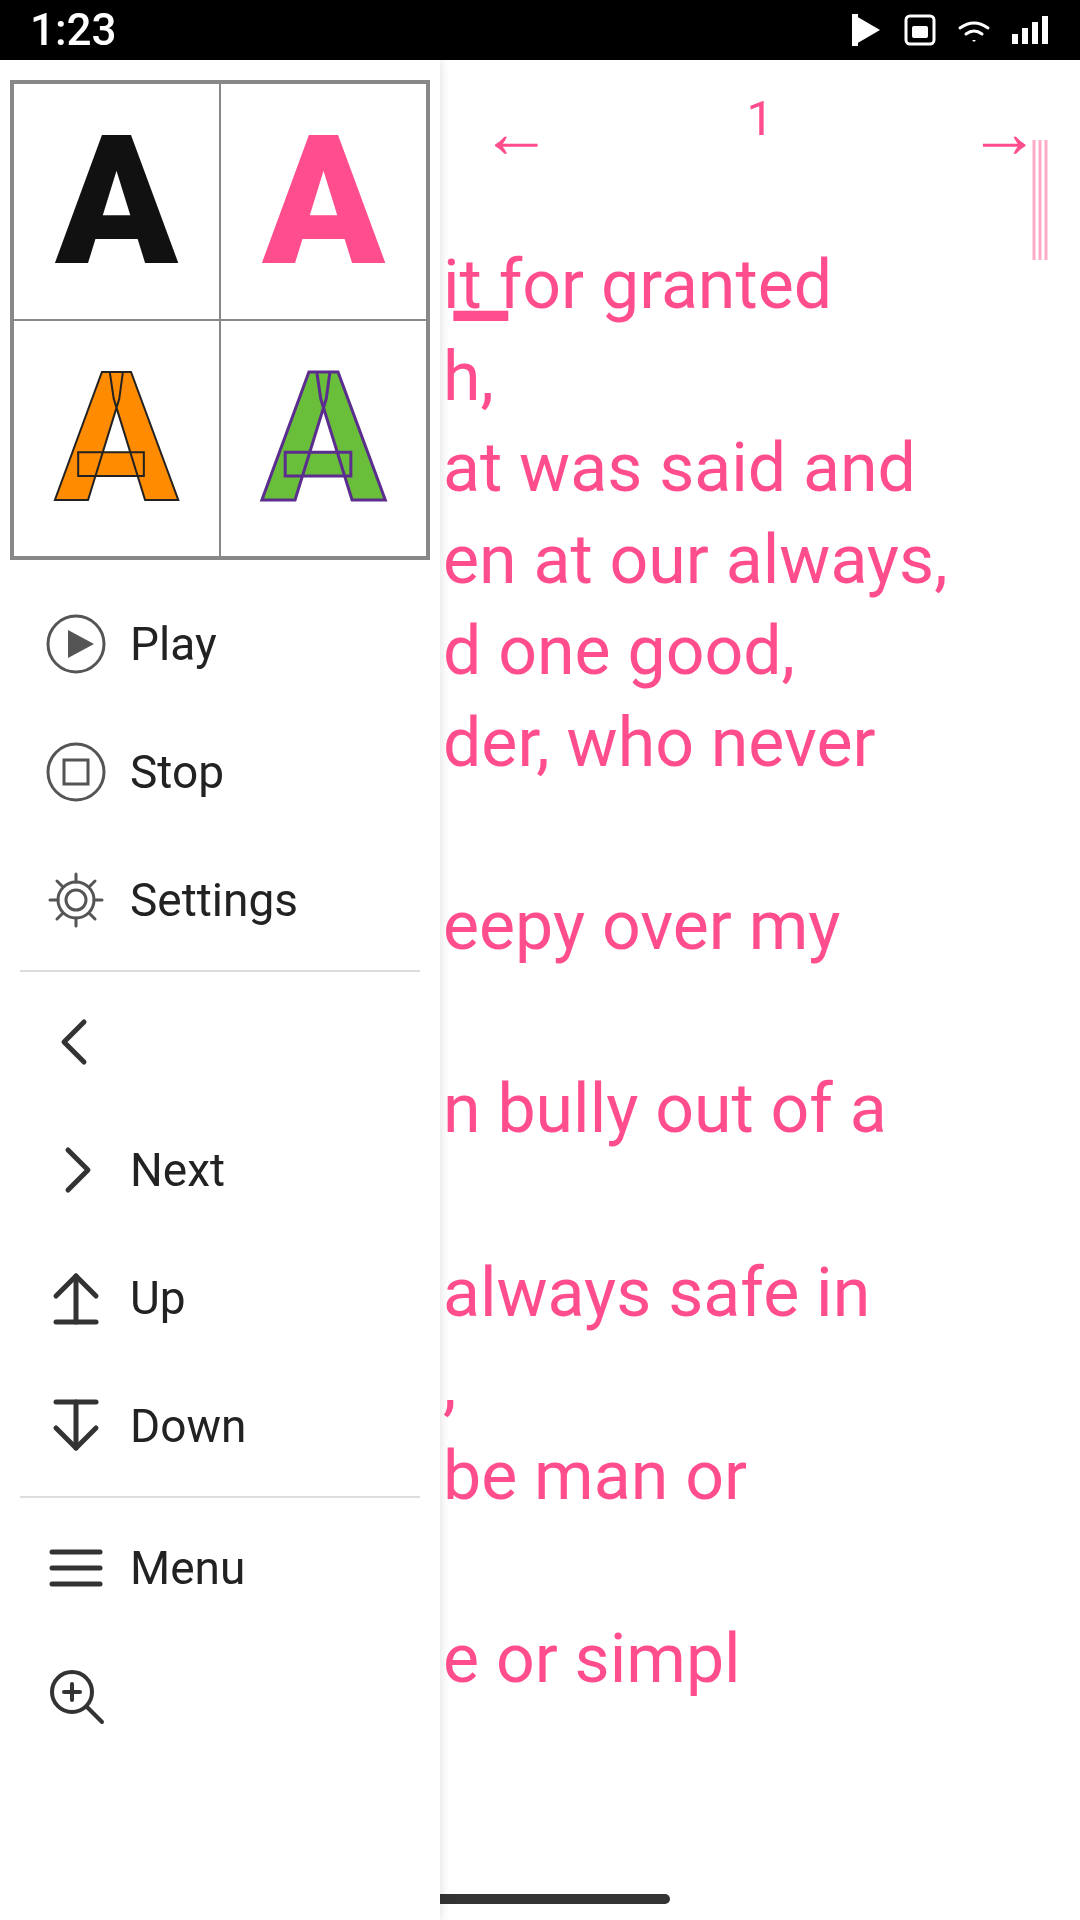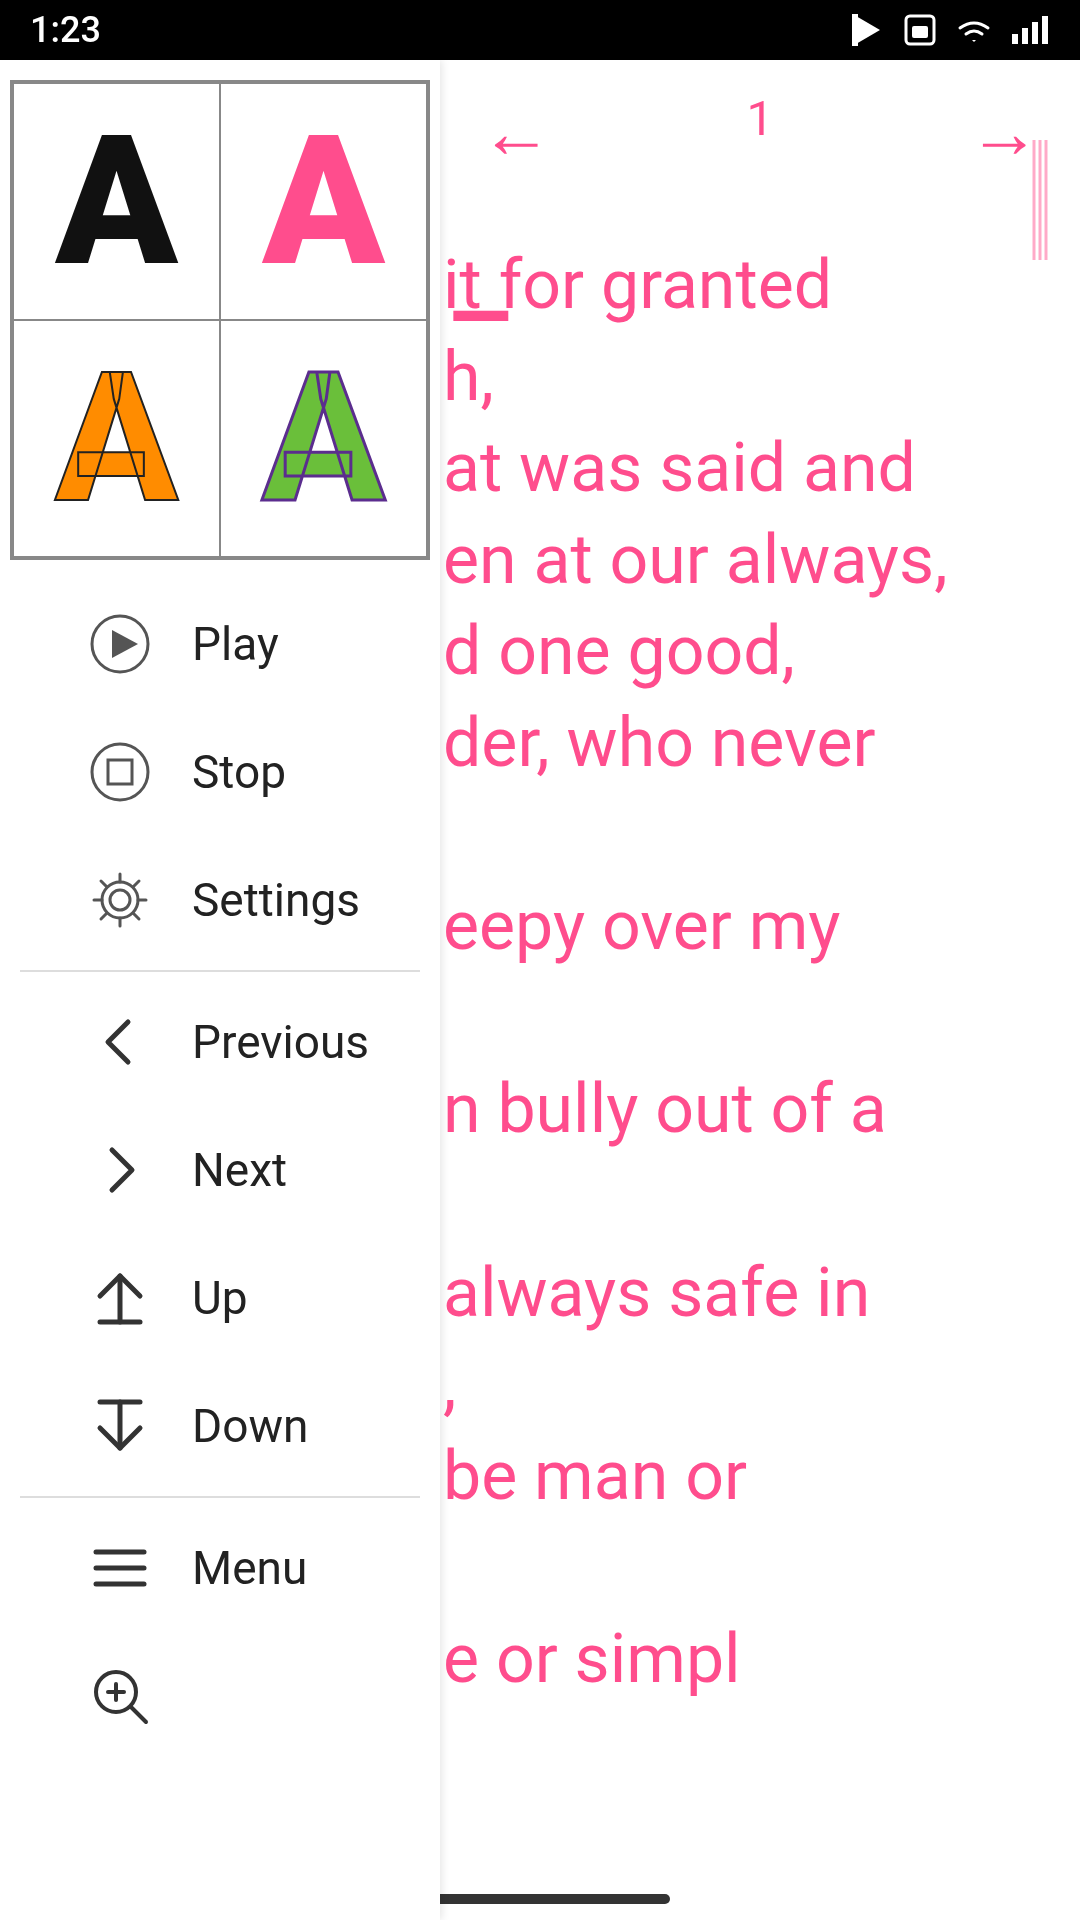--- a/index.html
+++ b/index.html
@@ -20,21 +20,21 @@
       background: #000;
       display: flex;
       align-items: center;
       justify-content: space-between;
       padding: 0 30px;
       position: relative;
       z-index: 100;
     }
     .status-time {
       color: #fff;
-      font-size: 36px;
+      font-size: 44px;
       font-weight: 500;
     }
     .status-icons {
       display: flex;
       align-items: center;
       gap: 16px;
     }
     .status-icon {
       color: #fff;
       font-size: 28px;
@@ -101,22 +101,21 @@
       flex: 1;
       display: flex;
       flex-direction: column;
       padding: 10px 0;
     }
     .menu-item {
       display: flex;
       align-items: center;
       padding: 28px 40px;
       cursor: pointer;
-      gap: 36px;
-      margin-left: 44px;
+      gap: 18px;
     }
     .menu-divider {
       height: 2px;
       background: #ddd;
       margin: 6px 20px;
     }
     .menu-icon {
       width: 72px;
       height: 72px;
       display: flex;
@@ -290,21 +289,20 @@
       </div>
 
       <div class="menu-divider"></div>
 
       <div class="menu-item">
         <div class="menu-icon">
           <svg class="icon-svg" viewBox="0 0 64 64">
             <polyline points="40,12 20,32 40,52" fill="none" stroke="#333" stroke-width="5" stroke-linecap="round" stroke-linejoin="round"></polyline>
           </svg>
         </div>
-        <span class="menu-label">Previous</span>
       </div>
 
       <div class="menu-item">
         <div class="menu-icon">
           <svg class="icon-svg" viewBox="0 0 64 64">
             <polyline points="24,12 44,32 24,52" fill="none" stroke="#333" stroke-width="5" stroke-linecap="round" stroke-linejoin="round"></polyline>
           </svg>
         </div>
         <span class="menu-label">Next</span>
       </div>

